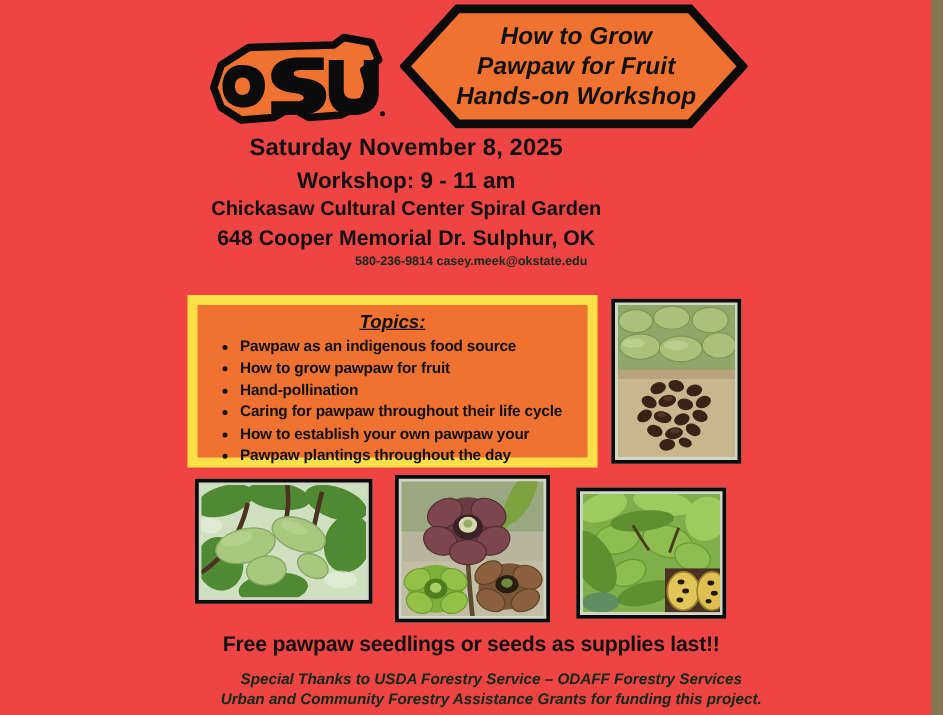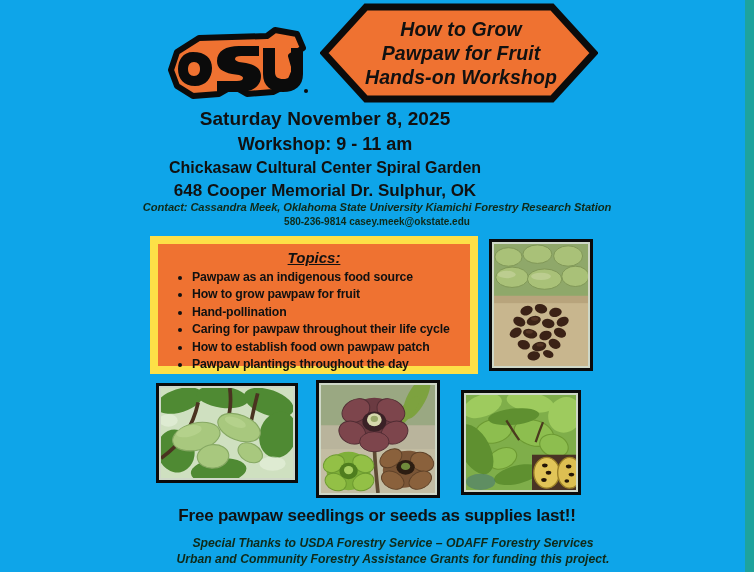--- a/index.html
+++ b/index.html
@@ -2,21 +2,21 @@
 <html><head>
 <meta charset="utf-8">
 <style>
   html,body{margin:0;padding:0;}
   body{
     width:754px;height:572px;overflow:hidden;
     background:#229A57;
     font-family:"Liberation Sans",sans-serif;
     position:relative;
   }
-  .slide{position:absolute;inset:0;background:#0ea5e9;}
+  .slide{position:absolute;inset:0;background:#ef4444;}
   .seam{position:absolute;top:0;right:0;width:9px;height:572px;background:#2BA25F;opacity:.55;}
 
   
   .header{position:absolute;left:0;top:0;width:754px;height:112px;}
 
   .osu-logo{
     position:absolute;left:163px;top:22px;width:150px;height:88px;
   }
   .osu-logo svg{display:block;width:150px;height:88px;}
 
@@ -127,32 +127,31 @@
   </div>
 
   <div class="event">
     <div class="l1">Saturday November 8, 2025</div>
     <div class="l2">Workshop: 9 - 11 am</div>
     <div class="l3">Chickasaw Cultural Center Spiral Garden</div>
     <div class="l4">648 Cooper Memorial Dr. Sulphur, OK</div>
   </div>
 
   <div class="contact">
-    <div class="c1">Contact: Cassandra Meek, Oklahoma State University Kiamichi Forestry Research Station</div>
     <div class="c2">580-236-9814   casey.meek@okstate.edu</div>
   </div>
 
   <div class="topics">
     <div class="topics-title">Topics:</div>
     <ul>
       <li>Pawpaw as an indigenous food source</li>
       <li>How to grow pawpaw for fruit</li>
       <li>Hand-pollination</li>
       <li>Caring for pawpaw throughout their life cycle</li>
-      <li>How to establish food own pawpaw patch</li>
+      <li>How to establish your own pawpaw your</li>
       <li>Pawpaw plantings throughout the day</li>
     </ul>
   </div>
 
   <div class="photo photo-seeds">
     <div class="inner">
       <svg viewBox="0 0 104 132" xmlns="http://www.w3.org/2000/svg" preserveAspectRatio="none">
         <rect width="104" height="132" fill="#c8b68e"></rect>
         <rect y="0" width="104" height="58" fill="#8fa86a"></rect>
         <g fill="#a9c178" stroke="#7d9455" stroke-width="1">

